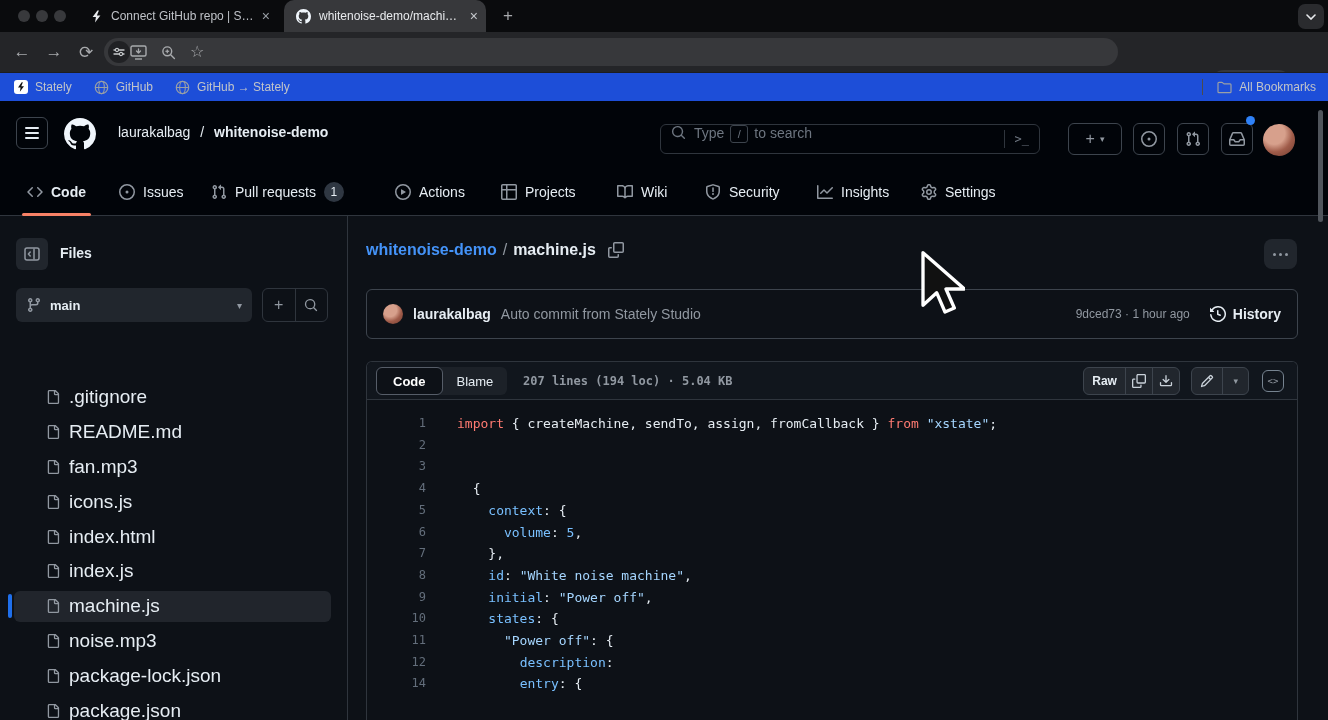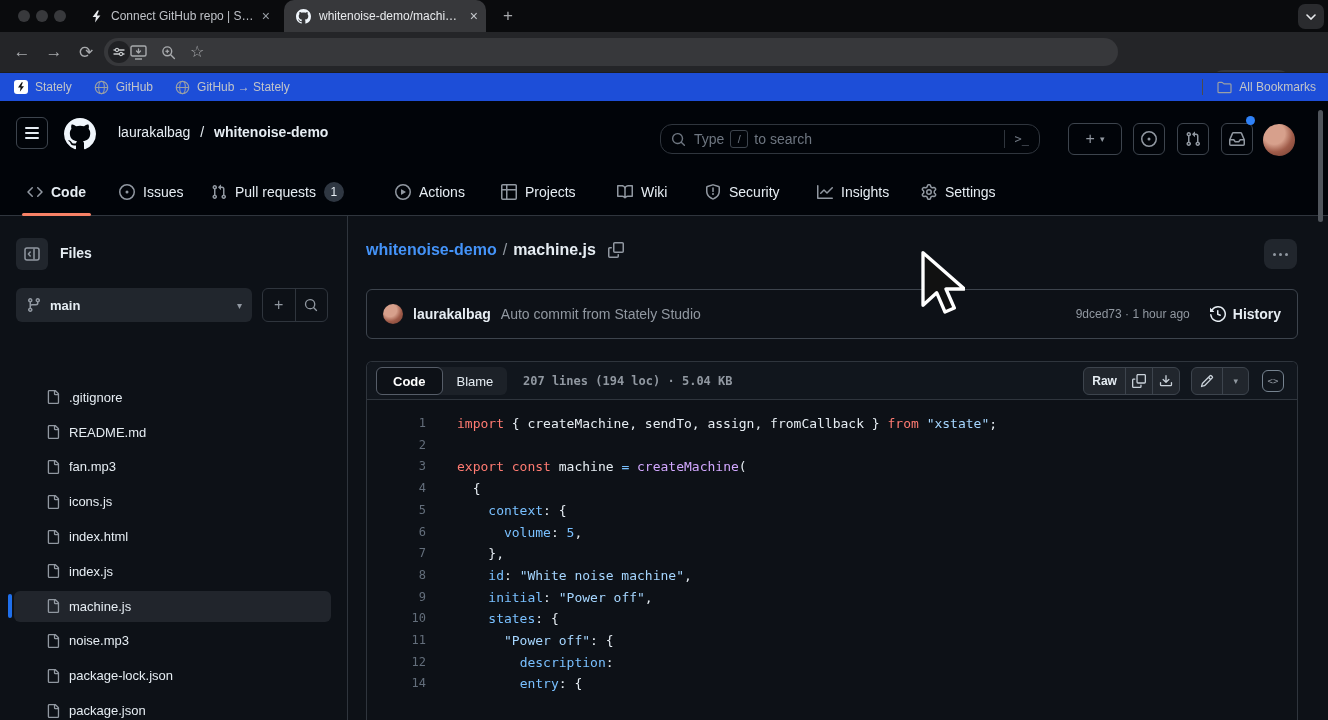--- a/index.html
+++ b/index.html
@@ -45,22 +45,22 @@
   
   .gh{position:absolute;left:0;top:101px;width:1328px;height:619px;background:#0d1117;}
   .gh-header{position:absolute;left:0;top:0;width:1328px;height:66px;background:#010409;}
   .hamb{position:absolute;left:16px;top:16px;width:32px;height:32px;border:1px solid #3d444d;border-radius:6px;
     box-sizing:border-box;display:flex;flex-direction:column;justify-content:center;gap:3px;align-items:center;}
   .hamb i{display:block;width:14px;height:2px;background:#e6edf3;border-radius:1px;}
   .gh-logo{position:absolute;left:64px;top:17px;}
   .repo-title{position:absolute;left:118px;top:23px;font-size:14px;color:#e6edf3;white-space:nowrap;}
   .repo-title .sep{margin:0 6px;color:#e6edf3;}
   .repo-title b{font-weight:bold;}
-  .gh-search{position:absolute;left:660px;top:23px;width:380px;height:30px;border:1px solid #2f353d;border-radius:12px;
-    box-sizing:border-box;display:flex;align-items:center;color:#6e7681;font-size:14px;}
+  .gh-search{position:absolute;left:660px;top:23px;width:380px;height:30px;border:1px solid #2f353d;border-radius:6px;
+    box-sizing:border-box;display:flex;color:#6e7681;font-size:14px;}
   .slashkey{width:16px;height:16px;border:1px solid #3d444d;border-radius:3px;margin:0 6px;
     display:flex;align-items:center;justify-content:center;font-size:11px;color:#6e7681;}
   .cmdk{margin-left:auto;display:flex;align-items:center;height:100%;}
   .cmdk i{width:1px;height:18px;background:#2f353d;}
   .cmdk span{font-family:"DejaVu Sans Mono",monospace;font-size:12px;color:#6e7681;padding:0 10px;}
   .ghbtn{position:absolute;top:22px;height:32px;border:1px solid #3d444d;border-radius:6px;box-sizing:border-box;
     display:flex;align-items:center;justify-content:center;color:#9198a1;}
   .bluedot{position:absolute;left:1246px;top:15px;width:9px;height:9px;border-radius:50%;background:#2f81f7;}
   .gh-nav{position:absolute;left:0;top:66px;width:1328px;height:49px;background:#010409;
     border-bottom:1px solid #2f353d;box-sizing:border-box;}
@@ -88,21 +88,21 @@
   .gotofile{position:absolute;left:16px;top:117px;width:314px;height:32px;border:1px solid #2f353d;border-radius:6px;
     box-sizing:border-box;display:flex;align-items:center;padding:0 8px;gap:8px;color:#6e7681;font-size:14px;}
   .kbd-t{margin-left:auto;width:20px;height:20px;border:1px solid #3d444d;border-radius:4px;background:#161b22;
     display:flex;align-items:center;justify-content:center;font-size:11px;color:#e6edf3;}
   .filelist{position:absolute;left:0;top:164px;width:348px;}
   .frow{position:relative;height:34.8px;display:flex;align-items:center;}
   .frow .rowbg{position:absolute;left:14px;right:17px;top:2px;bottom:2px;border-radius:6px;}
   .frow.sel .rowbg{background:rgba(177,186,196,.12);}
   .frow.sel .bar{position:absolute;left:8px;top:5px;width:4px;height:24px;border-radius:2px;background:#1f6feb;}
   .frow .fic{position:relative;margin-left:46px;flex:none;}
-  .frow .fnm{position:relative;margin-left:9px;font-size:13px;color:#e6edf3;}
+  .frow .fnm{position:relative;margin-left:9px;font-size:19px;color:#e6edf3;}
 
   .main{position:absolute;left:348px;top:0;width:980px;height:504px;}
   .crumb{position:absolute;left:18px;top:25px;font-size:16px;display:flex;align-items:center;gap:6px;}
   .crumb .r{color:#4493f8;font-weight:bold;}
   .crumb .s{color:#9198a1;}
   .crumb .f{color:#e6edf3;font-weight:bold;}
   .dots-btn{position:absolute;left:916px;top:23px;width:33px;height:30px;background:#21262d;border-radius:8px;
     display:flex;align-items:center;justify-content:center;gap:3px;}
   .dots-btn i{width:3px;height:3px;border-radius:50%;background:#9198a1;display:block;}
   .commitbar{position:absolute;left:18px;top:73px;width:932px;height:50px;border:1px solid #3d444d;border-radius:6px;
@@ -593,21 +593,21 @@
                   </svg>
               </span>
               <span class="g">▾</span>
             </div>
 
             <div class="symbtn">&lt;&gt;</div>
           </div>
           <div class="codebody">
               <div class="cl"><span class="ln">1</span><span class="lc"><span class="tk-k">import</span><span class="tk-w"> { createMachine, sendTo, assign, fromCallback } </span><span class="tk-k">from</span><span class="tk-w"> </span><span class="tk-s">"xstate"</span><span class="tk-w">;</span></span></div>
               <div class="cl"><span class="ln">2</span><span class="lc"></span></div>
-              <div class="cl"><span class="ln">3</span><span class="lc"><span class="tk-k">export</span><span class="tk-w"> </span><span class="tk-k">const</span><span class="tk-w"> machine </span><span class="tk-o">=</span><span class="tk-w"> </span><span class="tk-f">createMachine</span><span class="tk-w">(</span></span></div>
+              <div class="cl"><span class="ln">3</span></div>
               <div class="cl"><span class="ln">4</span><span class="lc"><span class="tk-w">  {</span></span></div>
               <div class="cl"><span class="ln">5</span><span class="lc"><span class="tk-w">    </span><span class="tk-p">context</span><span class="tk-w">: {</span></span></div>
               <div class="cl"><span class="ln">6</span><span class="lc"><span class="tk-w">      </span><span class="tk-p">volume</span><span class="tk-w">: </span><span class="tk-n">5</span><span class="tk-w">,</span></span></div>
               <div class="cl"><span class="ln">7</span><span class="lc"><span class="tk-w">    },</span></span></div>
               <div class="cl"><span class="ln">8</span><span class="lc"><span class="tk-w">    </span><span class="tk-p">id</span><span class="tk-w">: </span><span class="tk-s">"White noise machine"</span><span class="tk-w">,</span></span></div>
               <div class="cl"><span class="ln">9</span><span class="lc"><span class="tk-w">    </span><span class="tk-p">initial</span><span class="tk-w">: </span><span class="tk-s">"Power off"</span><span class="tk-w">,</span></span></div>
               <div class="cl"><span class="ln">10</span><span class="lc"><span class="tk-w">    </span><span class="tk-p">states</span><span class="tk-w">: {</span></span></div>
               <div class="cl"><span class="ln">11</span><span class="lc"><span class="tk-w">      </span><span class="tk-s">"Power off"</span><span class="tk-w">: {</span></span></div>
               <div class="cl"><span class="ln">12</span><span class="lc"><span class="tk-w">        </span><span class="tk-p">description</span><span class="tk-w">:</span></span></div>
               <div class="cl"><span class="ln">14</span><span class="lc"><span class="tk-w">        </span><span class="tk-p">entry</span><span class="tk-w">: {</span></span></div>

